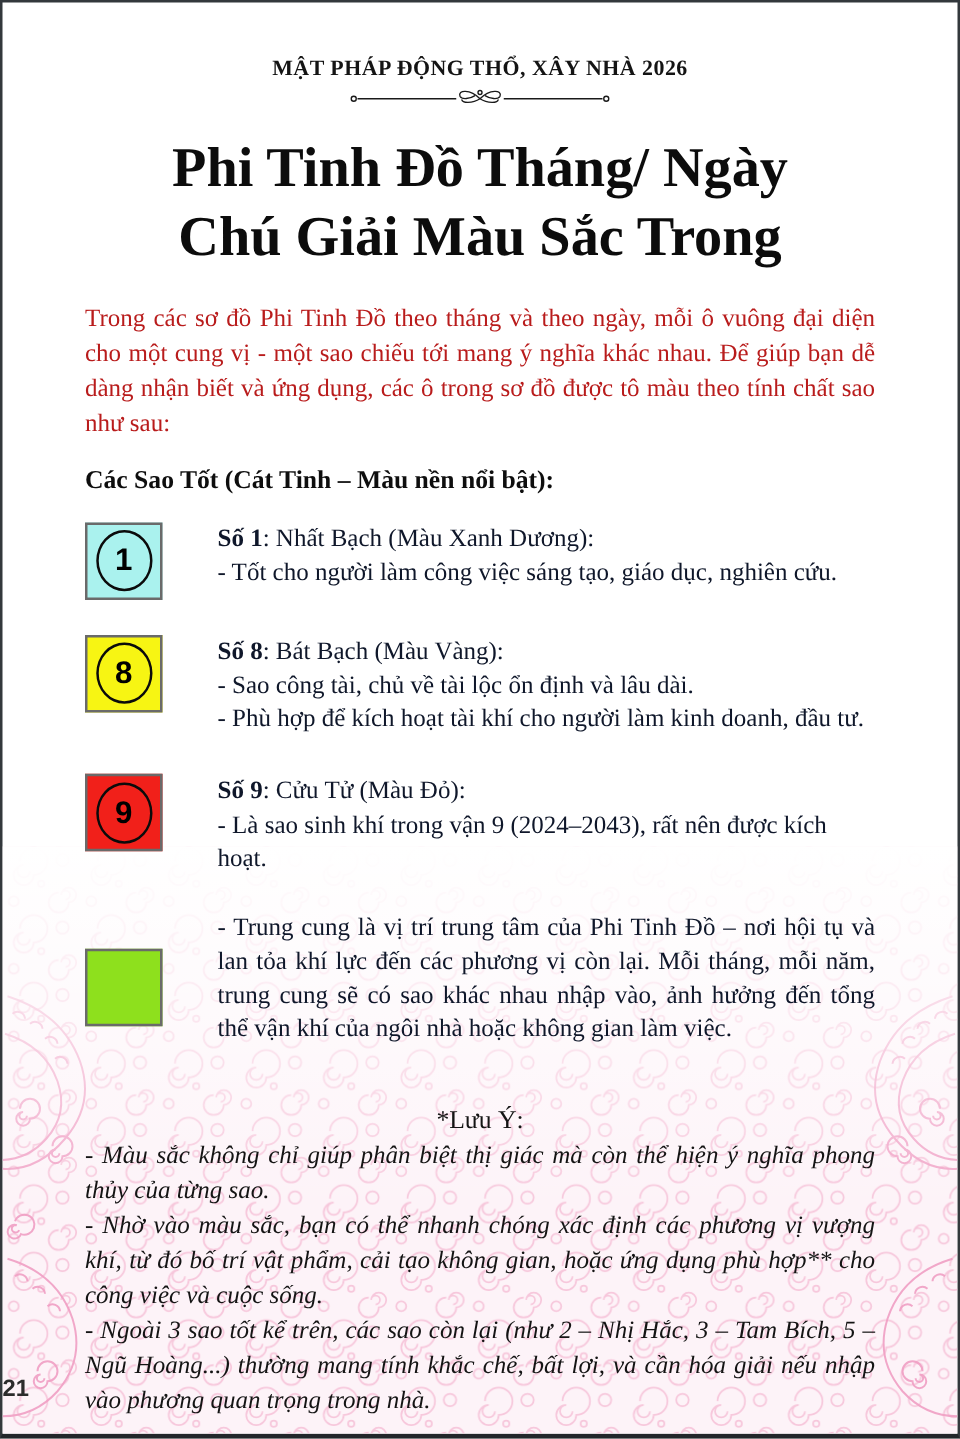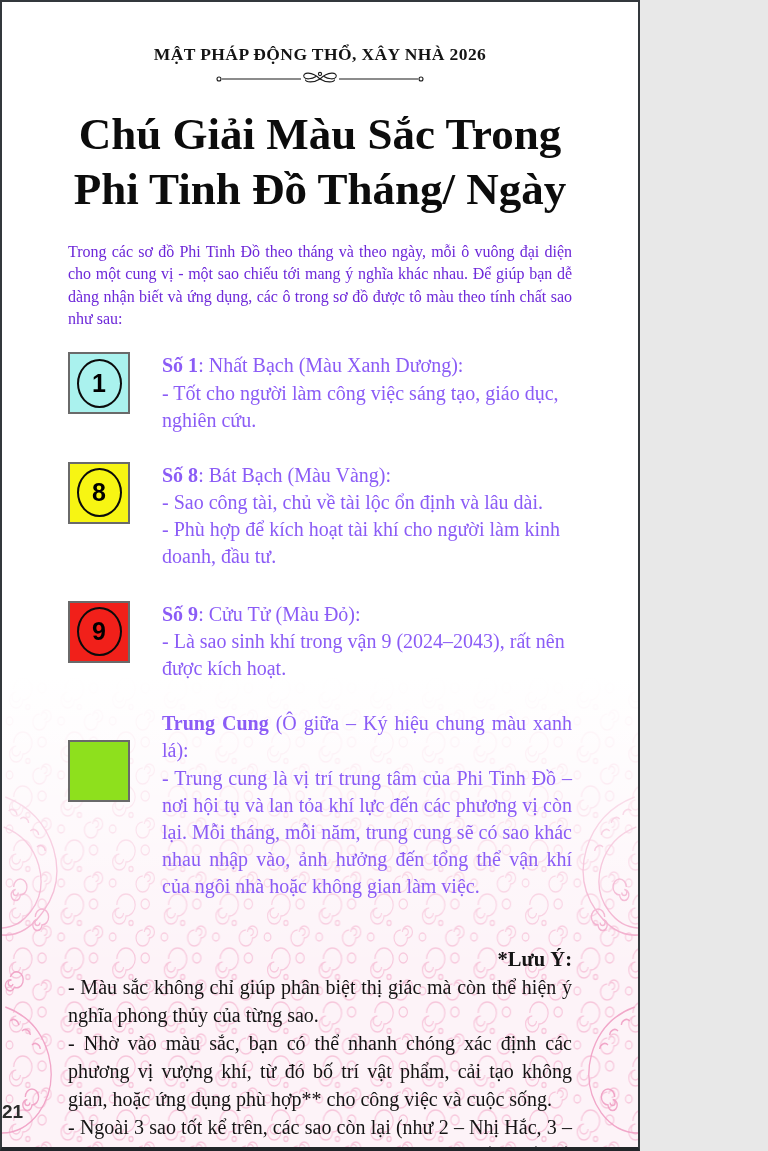--- a/index.html
+++ b/index.html
@@ -1,57 +1,57 @@
 <!DOCTYPE html>
 <html><head>
 <meta charset="utf-8">
 <style>
   html,body{margin:0;padding:0;background:#e8e8e8;}
   .page{
     position:relative;
-    width:640px;height:1151px;
+    width:768px;height:1151px;
     box-sizing:border-box;
     background:#ffffff;
     border:2px solid #33383c;
     border-bottom:4px solid #22262a;
     overflow:hidden;
     font-family:"Liberation Serif", serif;
     color:#111;
   }
   .bg-pattern{position:absolute;left:0;bottom:0;width:100%;height:470px;z-index:0;pointer-events:none;}
   .content{position:relative;z-index:1;}
   .header{
     margin-top:42px;text-align:center;
     font-weight:bold;font-size:17.5px;letter-spacing:.4px;color:#141414;
   }
   .ornament{width:210px;margin:4px auto 0;display:block;}
   .title{margin:20px 30px 0;text-align:center;font-weight:bold;font-size:45px;line-height:1.22;color:#0c0c0c;}
-  .intro{margin:24px 66px 0;font-size:16px;line-height:1.4;text-align:justify;color:#6d28d9;}
+  .intro{margin:24px 66px 0;font-size:20px;line-height:1.4;text-align:justify;color:#b91c1c;}
   .section-heading{margin:20px 66px 0;font-size:20.5px;font-weight:bold;color:#0e0e0e;}
   .legend{margin:0 66px;}
   .legend-item{display:flex;align-items:flex-start;}
   .li-1{margin-top:22px;} .li-2{margin-top:28px;} .li-3{margin-top:30px;} .li-4{margin-top:28px;}
   .swatch{
     flex:none;width:62px;height:62px;box-sizing:border-box;
     border:2px solid #6a6a6a;
     display:flex;align-items:center;justify-content:center;
   }
   .tc-swatch{margin-top:30px;}
   .num-circle{
     width:41px;height:45px;border:2.5px solid #0b0b0b;border-radius:50%;
     display:flex;align-items:center;justify-content:center;
     font-family:"Liberation Sans", sans-serif;font-weight:bold;font-size:25px;color:#000;
   }
-  .legend-text{margin-left:32px;font-size:20px;line-height:1.36;color:#8b5cf6;}
+  .legend-text{margin-left:44px;font-size:20px;line-height:1.36;color:#0f172a;}
   .legend-title b{font-weight:bold;}
   .legend-line{white-space:normal;}
   .legend-text.wide{text-align:justify;}
   .notes{margin:44px 66px 0;font-size:20px;line-height:1.4;text-align:justify;color:#141414;}
-  .notes-heading{font-weight:bold;font-size:20.5px;text-align:right;}
-  .note-line{margin:0;}
+  .notes-heading{font-weight:normal;font-size:20.5px;text-align:center;}
+  .note-line{margin:0;font-style:italic;}
   .pagenum{
     position:absolute;left:0;right:0;bottom:24px;text-align:left;z-index:2;
     font-family:"Liberation Sans", sans-serif;font-weight:bold;font-size:19px;color:#2c2c2c;
   }
 </style>
 </head>
 <body>
 
 <div class="page">
 
@@ -112,26 +112,27 @@
         <path d="M105 10 C99 14 90 13.5 90.5 10.5"></path>
         <path d="M105 10 C113 2 123 3 121 8 C119.5 11 113 10 109 7.5"></path>
         <path d="M105 10 C111 14 120 13.5 119.5 10.5"></path>
         <circle cx="105" cy="5" r="1.6"></circle>
         <line x1="124" y1="10" x2="203" y2="10"></line>
         <circle cx="206" cy="10" r="2"></circle>
       </g>
     </svg>
 
     <div class="title">
+      <div>Phi Tinh Đồ Tháng/ Ngày</div>
       <div>Chú Giải Màu Sắc Trong</div>
-      <div>Phi Tinh Đồ Tháng/ Ngày</div>
     </div>
 
     <p class="intro">Trong các sơ đồ Phi Tinh Đồ theo tháng và theo ngày, mỗi ô vuông đại diện cho một cung vị - một sao chiếu tới mang ý nghĩa khác nhau. Để giúp bạn dễ dàng nhận biết và ứng dụng, các ô trong sơ đồ được tô màu theo tính chất sao như sau:</p>
 
+    <div class="section-heading">Các Sao Tốt (Cát Tinh – Màu nền nổi bật):</div>
 
     <div class="legend">
 
       <div class="legend-item li-1">
         <div class="swatch" style="background-color: rgb(170, 242, 238);">
           <div class="num-circle">
             <span>1</span>
           </div>
         </div>
         <div class="legend-text">
@@ -161,21 +162,20 @@
         </div>
         <div class="legend-text">
           <div class="legend-title"><b>Số 9</b><span>: Cửu Tử (Màu Đỏ):</span></div>
           <div class="legend-line">- Là sao sinh khí trong vận 9 (2024–2043), rất nên được kích hoạt.</div>
         </div>
       </div>
 
       <div class="legend-item li-4">
         <div class="swatch tc-swatch" style="background-color: rgb(142, 224, 29);"></div>
         <div class="legend-text wide">
-          <div class="legend-title"><b>Trung Cung</b><span> (Ô giữa – Ký hiệu chung màu xanh lá):</span></div>
           <div class="legend-line">- Trung cung là vị trí trung tâm của Phi Tinh Đồ – nơi hội tụ và lan tỏa khí lực đến các phương vị còn lại. Mỗi tháng, mỗi năm, trung cung sẽ có sao khác nhau nhập vào, ảnh hưởng đến tổng thể vận khí của ngôi nhà hoặc không gian làm việc.</div>
         </div>
       </div>
 
     </div>
 
     <div class="notes">
       <div class="notes-heading">*Lưu Ý:</div>
       <p class="note-line">- Màu sắc không chỉ giúp phân biệt thị giác mà còn thể hiện ý nghĩa phong thủy của từng sao.</p>
       <p class="note-line">- Nhờ vào màu sắc, bạn có thể nhanh chóng xác định các phương vị vượng khí, từ đó bố trí vật phẩm, cải tạo không gian, hoặc ứng dụng phù hợp** cho công việc và cuộc sống.</p>

